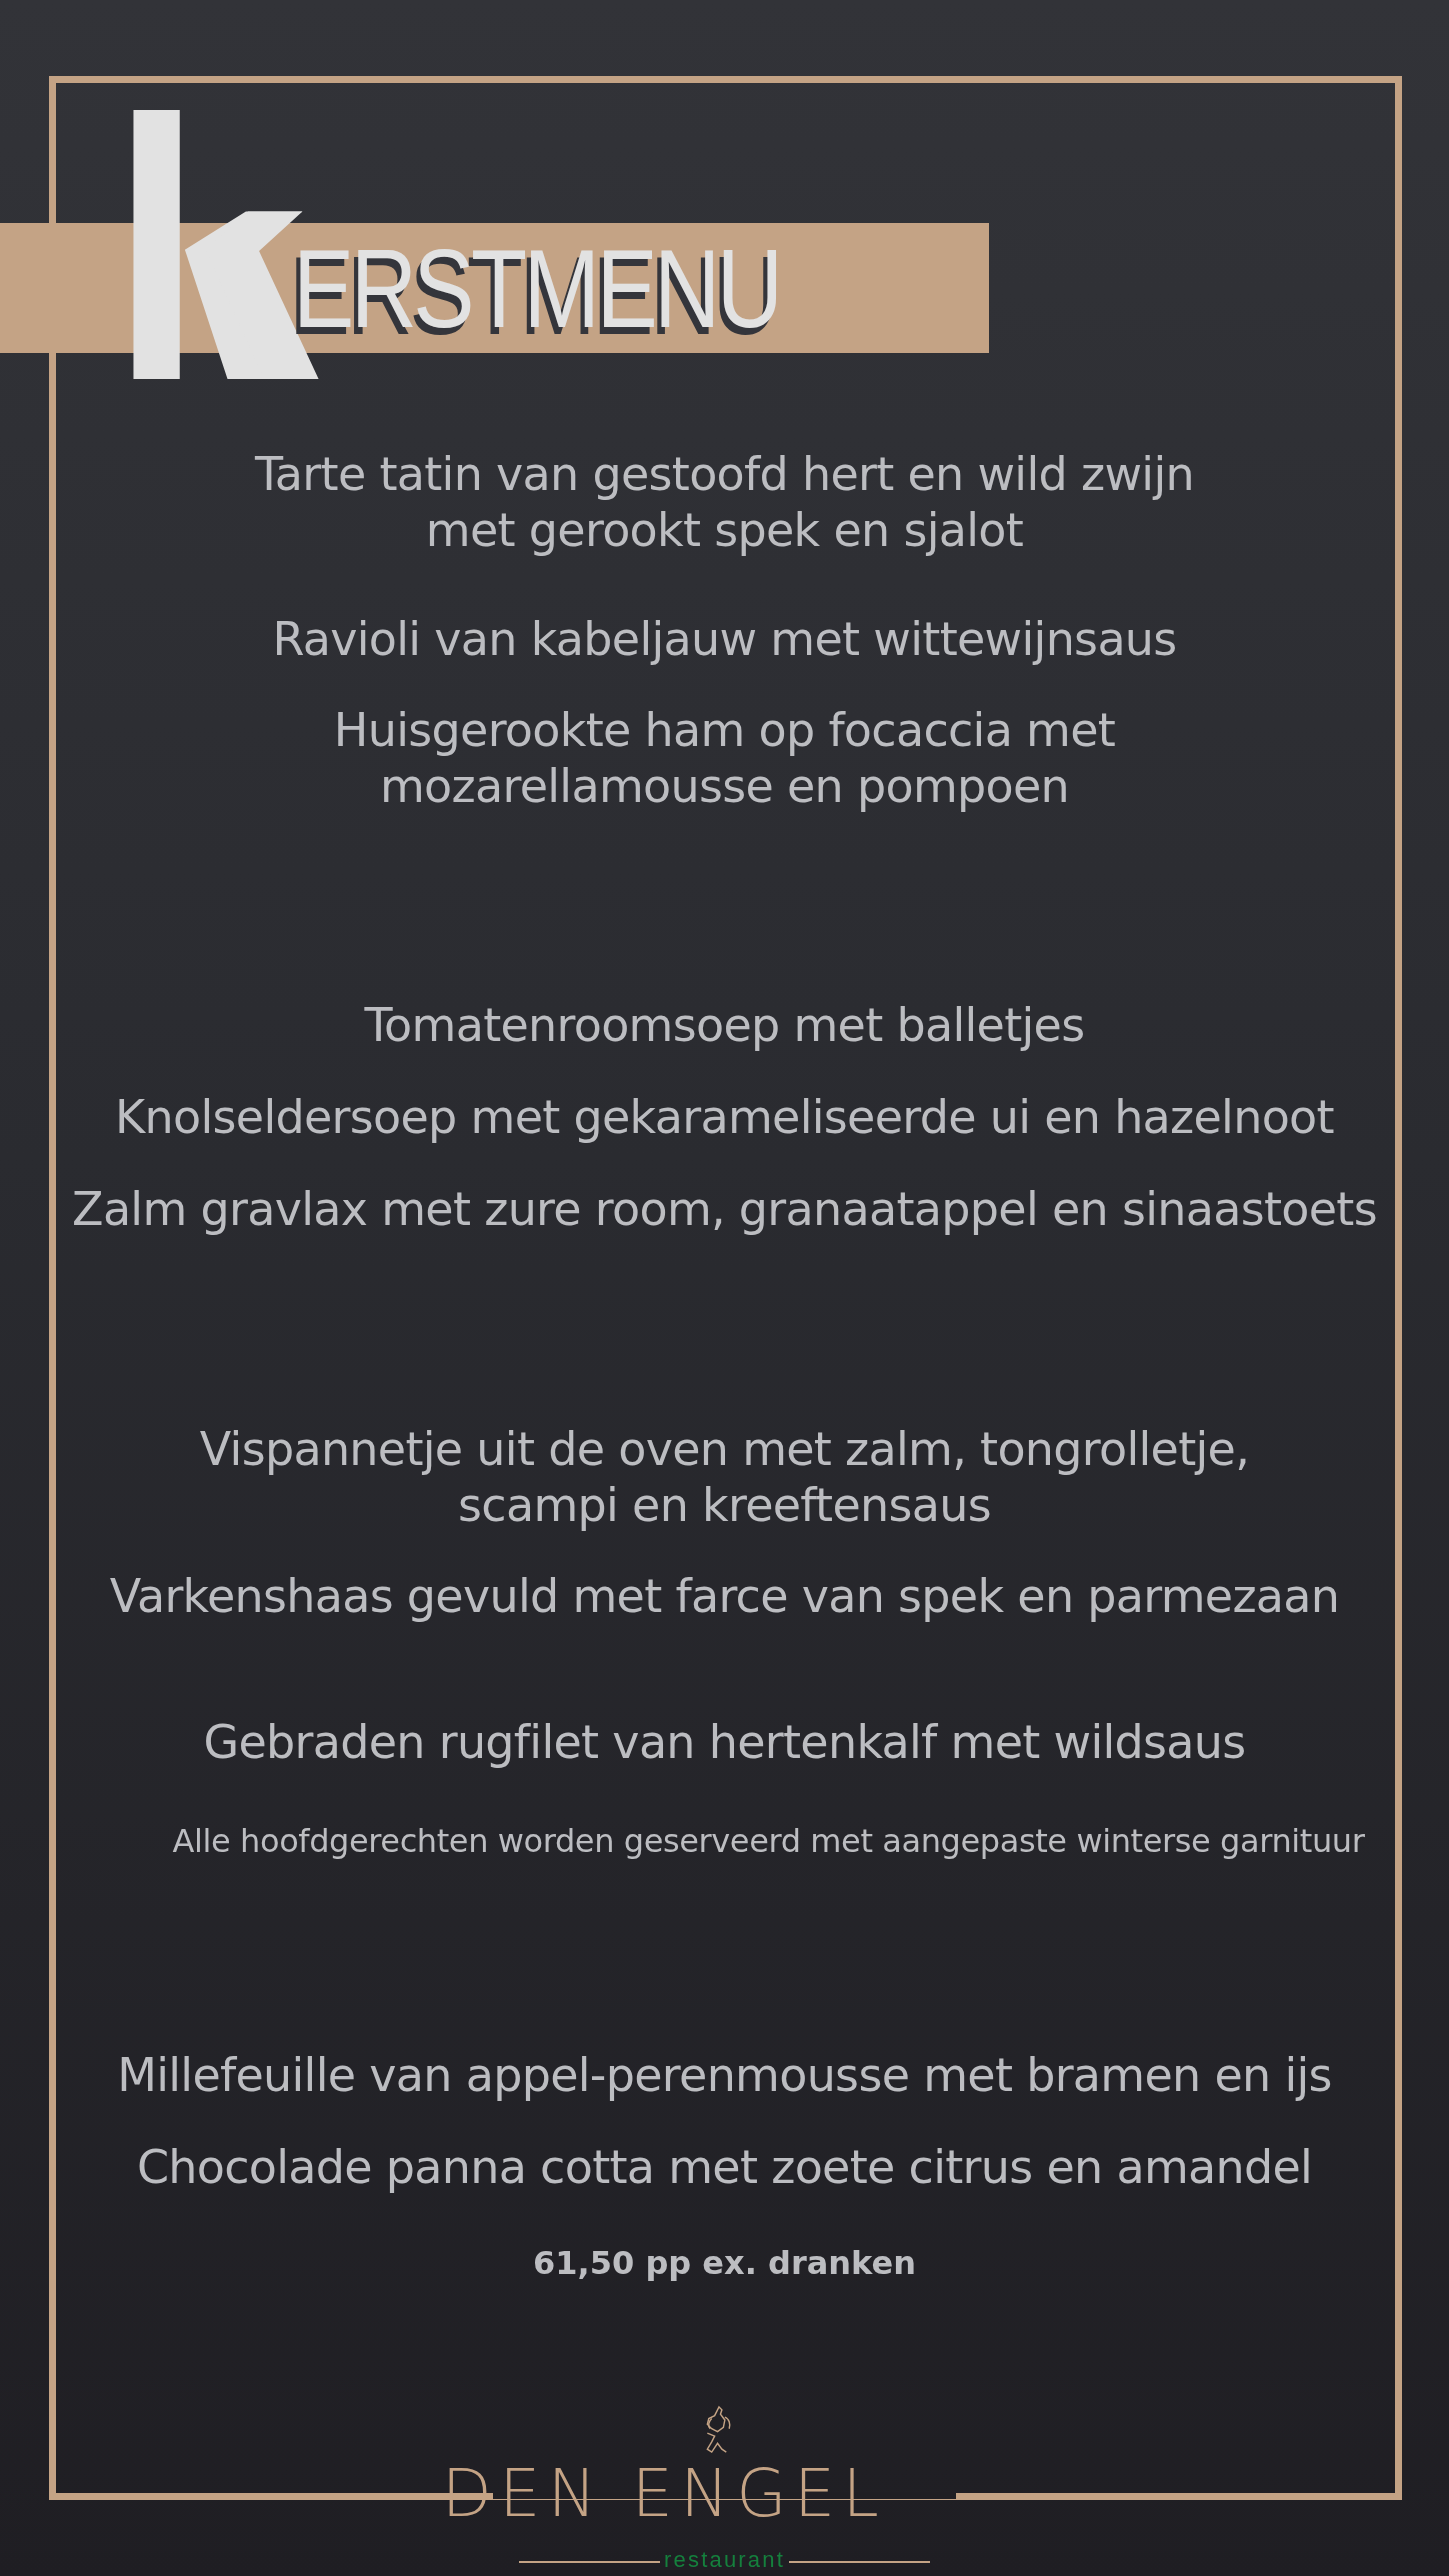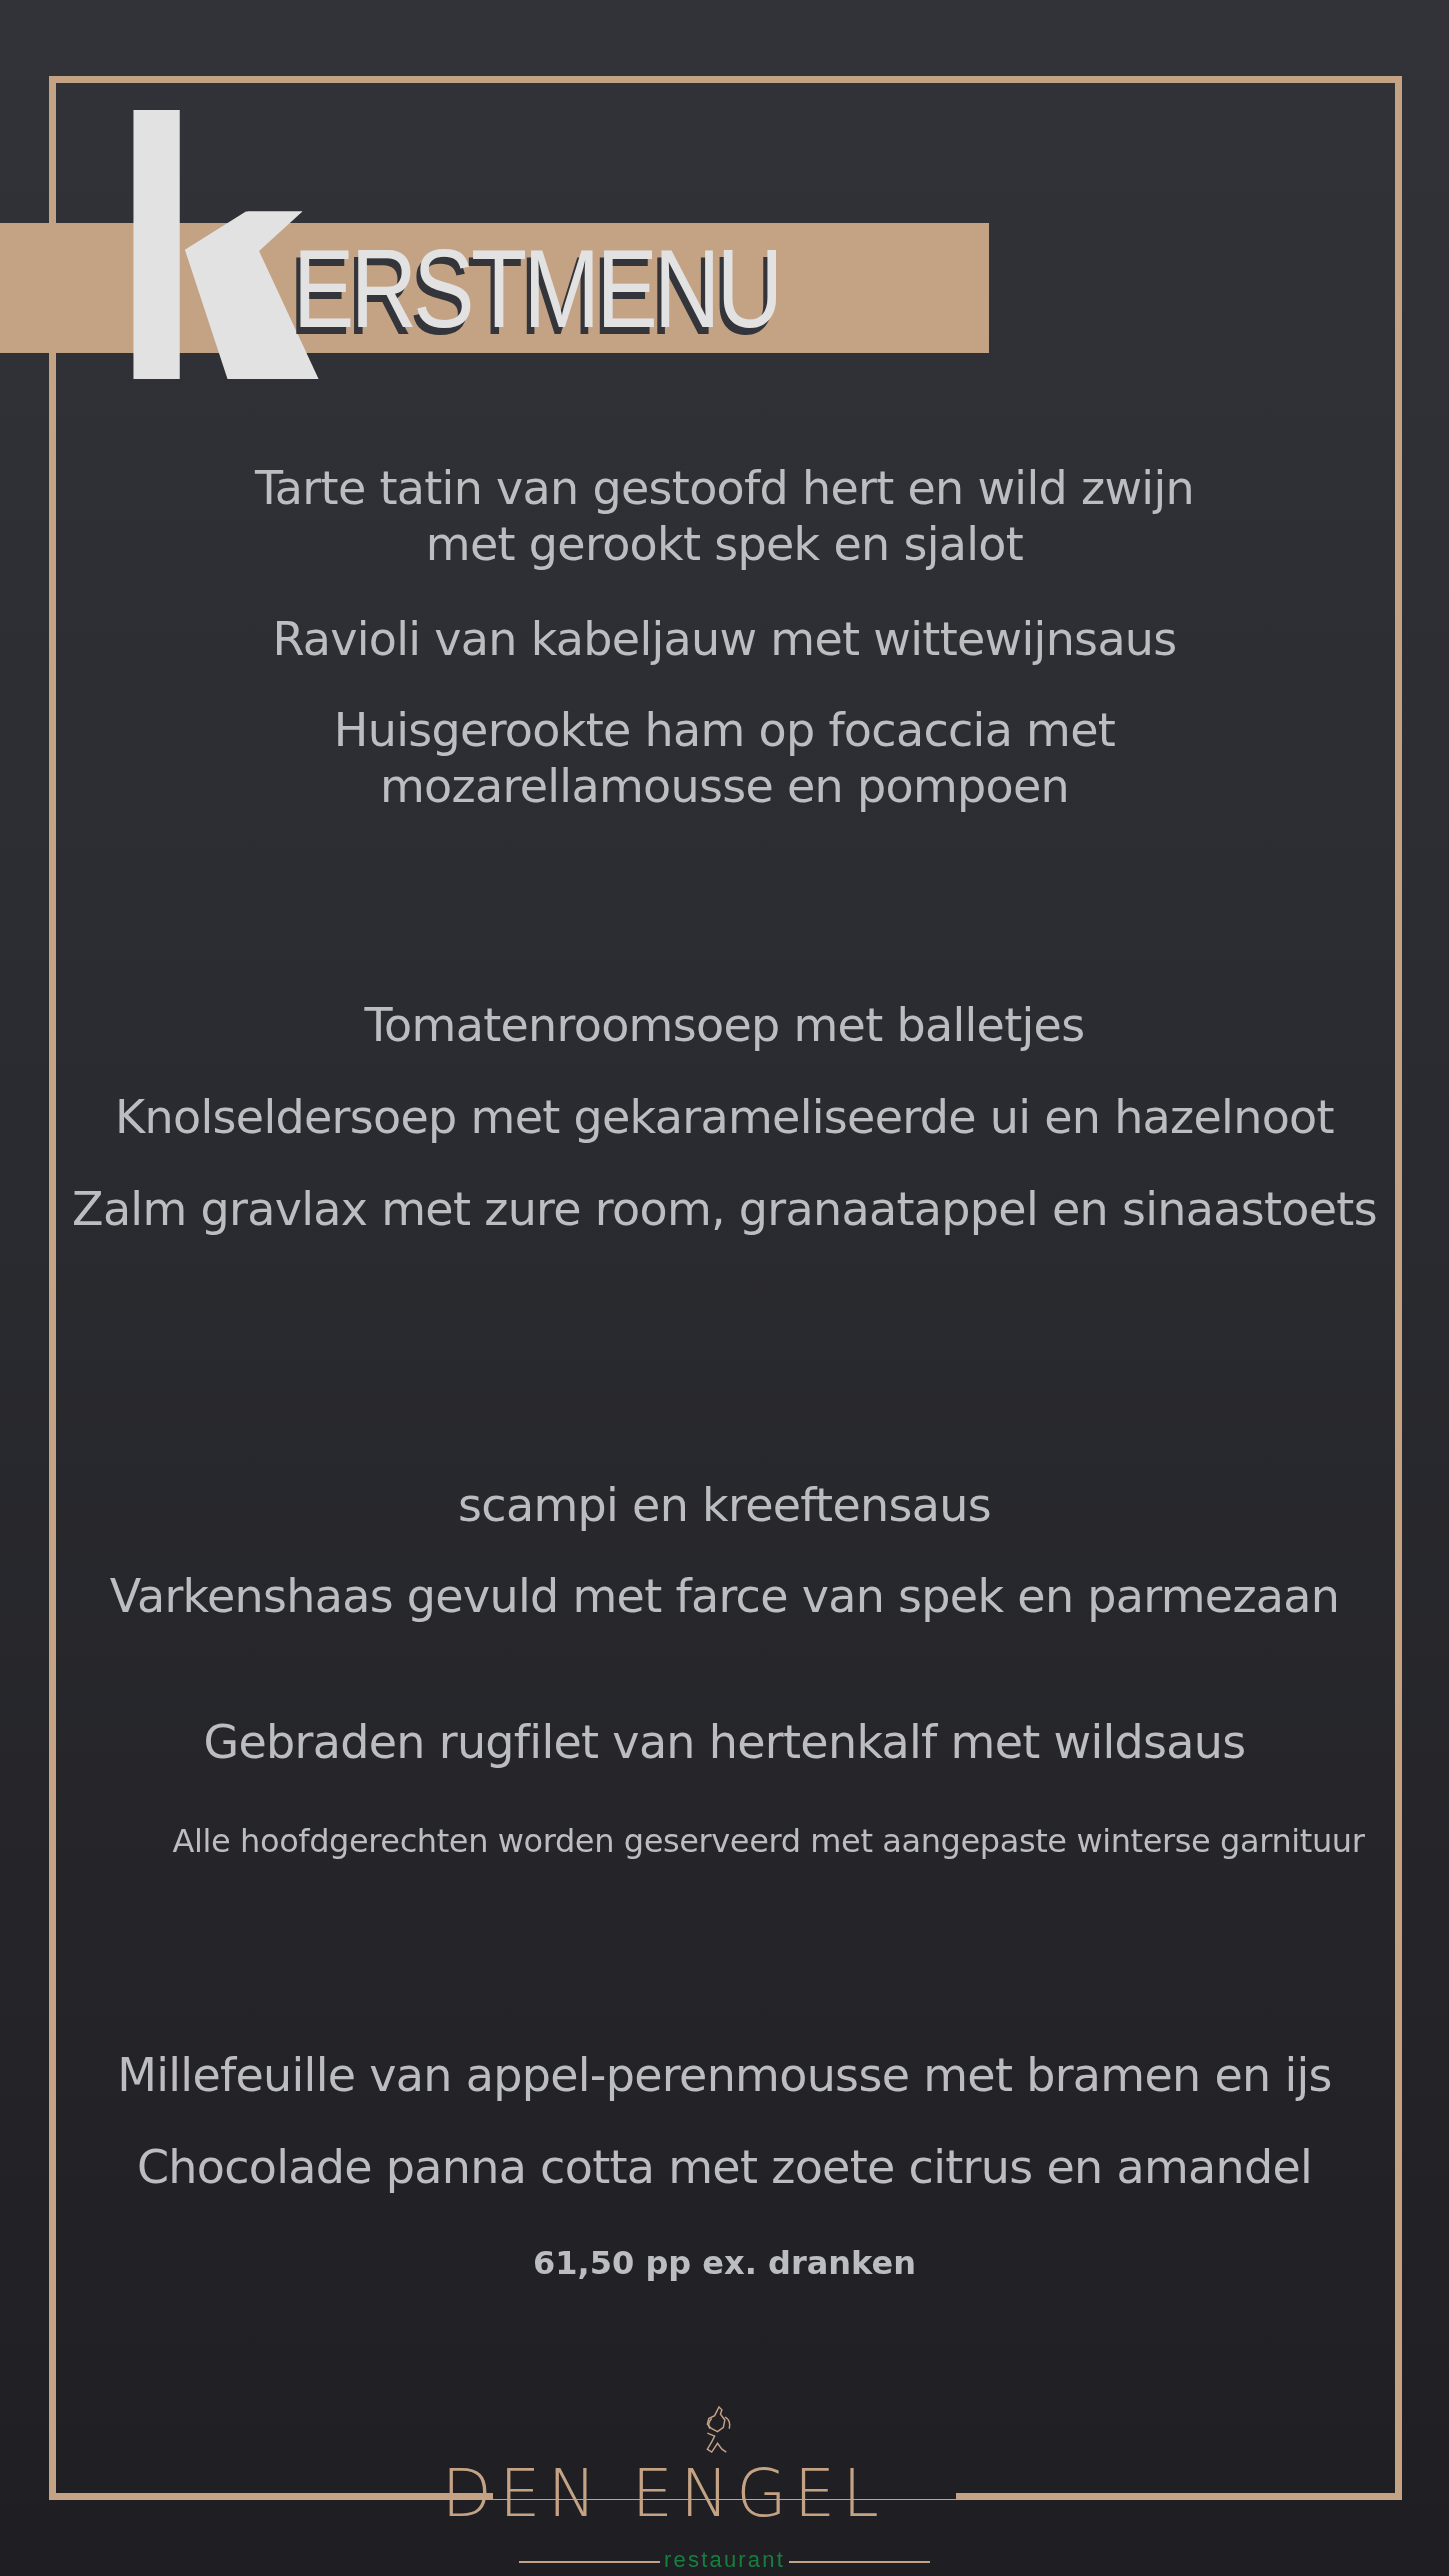--- a/index.html
+++ b/index.html
@@ -60,29 +60,29 @@
 
 <div class="banner"></div>
 <svg class="k-letter" viewBox="0 0 260 366">
   <polygon points="2,0 65,0 65,366 2,366" fill="#e2e2e2"></polygon>
   <polygon points="90,190 148,365 190,365 130,188" fill="#34353b" transform="translate(-8,6)"></polygon>
   <polygon points="155,138 232,138 170,178 158,190 195,366 130,366 72,190" fill="#e2e2e2"></polygon>
   <polygon points="158,138 232,138 173,192 254,366 180,366 100,190" fill="#e2e2e2"></polygon>
 </svg>
 <div class="title-rest">ERSTMENU</div>
 
-<div class="item" style="top:460px;"><span>Tarte tatin van gestoofd hert en wild zwijn</span><br><span>met gerookt spek en sjalot</span></div>
+<div class="item" style="top:446px;"><span>Tarte tatin van gestoofd hert en wild zwijn</span><br><span>met gerookt spek en sjalot</span></div>
 <div class="item" style="top:611px;"><span>Ravioli van kabeljauw met wittewijnsaus</span></div>
 <div class="item" style="top:702px;"><span>Huisgerookte ham op focaccia met</span><br><span>mozarellamousse en pompoen</span></div>
 
 <div class="item" style="top:997px;"><span>Tomatenroomsoep met balletjes</span></div>
 <div class="item" style="top:1089px;"><span>Knolseldersoep met gekarameliseerde ui en hazelnoot</span></div>
 <div class="item" style="top:1181px;"><span>Zalm gravlax met zure room, granaatappel en sinaastoets</span></div>
 
-<div class="item" style="top:1421px;"><br><span>scampi en kreeftensaus</span></div>
+<div class="item" style="top:1421px;"><span>Vispannetje uit de oven met zalm, tongrolletje,</span><br><span>scampi en kreeftensaus</span></div>
 <div class="item" style="top:1568px;"><span>Varkenshaas gevuld met farce van spek en parmezaan</span><br></div>
 <div class="item" style="top:1714px;"><span>Gebraden rugfilet van hertenkalf met wildsaus</span></div>
 <div class="item note" style="top:1821px;">Alle hoofdgerechten worden geserveerd met aangepaste winterse garnituur</div>
 
 <div class="item" style="top:2047px;"><span>Millefeuille van appel-perenmousse met bramen en ijs</span></div>
 <div class="item" style="top:2139px;"><span>Chocolade panna cotta met zoete citrus en amandel</span></div>
 
 <div class="item price" style="top:2243px;">61,50 pp ex. dranken</div>
 
 <div class="brand-gap"></div>

